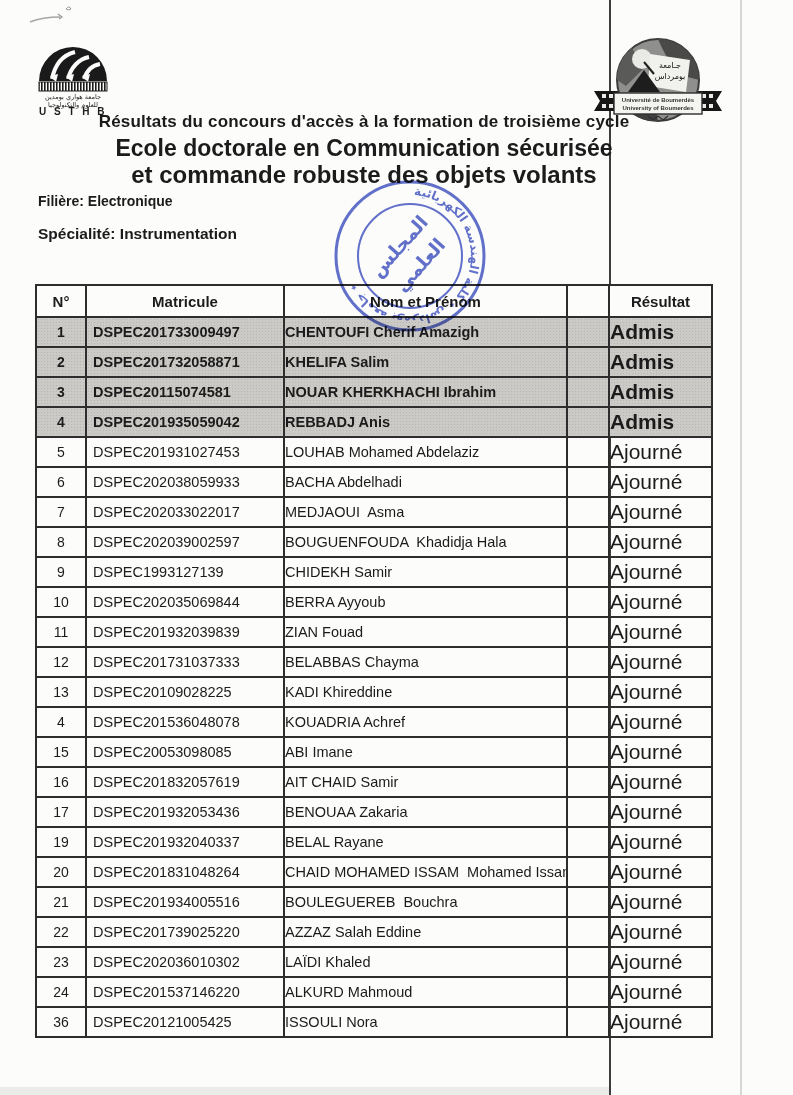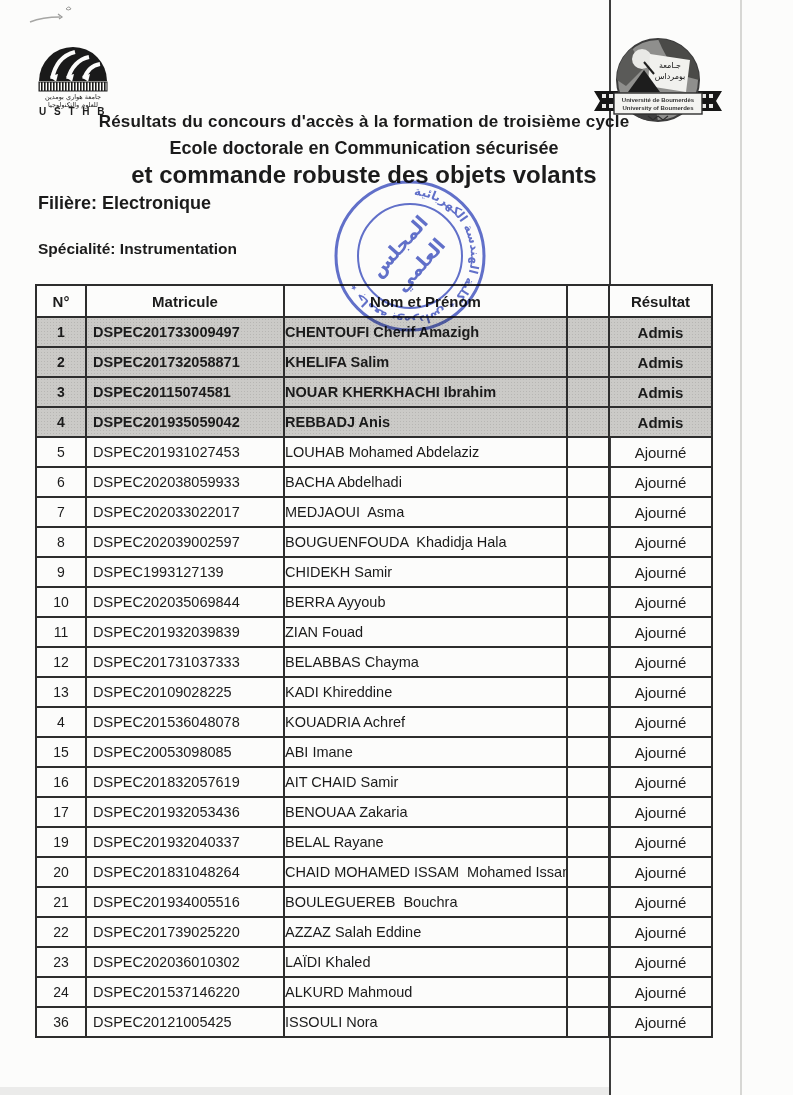--- a/index.html
+++ b/index.html
@@ -21,44 +21,44 @@
   
   .pen-mark { position:absolute; left:22px; top:2px; }
 
   
   .usthb-logo { position:absolute; left:35px; top:42px; }
   .boumerdes-logo { position:absolute; left:592px; top:34px; }
 
   
   .title-block { position:absolute; left:22px; top:109px; width:684px; text-align:center; font-weight:bold; }
   .title-line1 { font-size:17px; line-height:26px; letter-spacing:.2px; }
-  .title-line2 { font-size:18px; line-height:27px; }
+  .title-line2 { font-size:23px; line-height:27px; }
   .title-line3 { font-size:24px; line-height:26px; }
-  .filiere    { position:absolute; left:38px; top:193px; font-size:18px; font-weight:bold; }
-  .specialite { position:absolute; left:38px; top:240px; font-size:15.5px; font-weight:bold; }
+  .filiere    { position:absolute; left:38px; top:193px; font-size:14px; font-weight:bold; }
+  .specialite { position:absolute; left:38px; top:225px; font-size:15.5px; font-weight:bold; }
 
   
   table.results {
     position:absolute; left:35px; top:284px;
     border-collapse:collapse; table-layout:fixed;
     width:676px;
   }
   .results th, .results td {
     border:2px solid #2d2d2d;
     overflow:hidden;
     vertical-align:middle;
     font-size:14.5px;
     white-space:pre;
   }
   .results thead th { height:32px; font-size:15px; font-weight:bold; text-align:center; background:#fcfcfb; }
   .results tbody tr { height:30px; }
   .results td.c-n   { text-align:center; font-size:14px; }
   .results td.c-mat { text-align:left; padding-left:6px; }
   .results td.c-nom { text-align:left; }
-  .results td.c-res { text-align:center; font-size:15px; }
+  .results td.c-res { text-align:left; font-size:21px; }
   .results tr.admis td {
     font-weight:bold;
     background-color:#cbcac7;
     background-image:radial-gradient(#b7b6b3 0.8px, transparent 0.8px);
     background-size:3px 3px;
   }
 
   
   .stamp {
     position:absolute; left:330px; top:176px;

